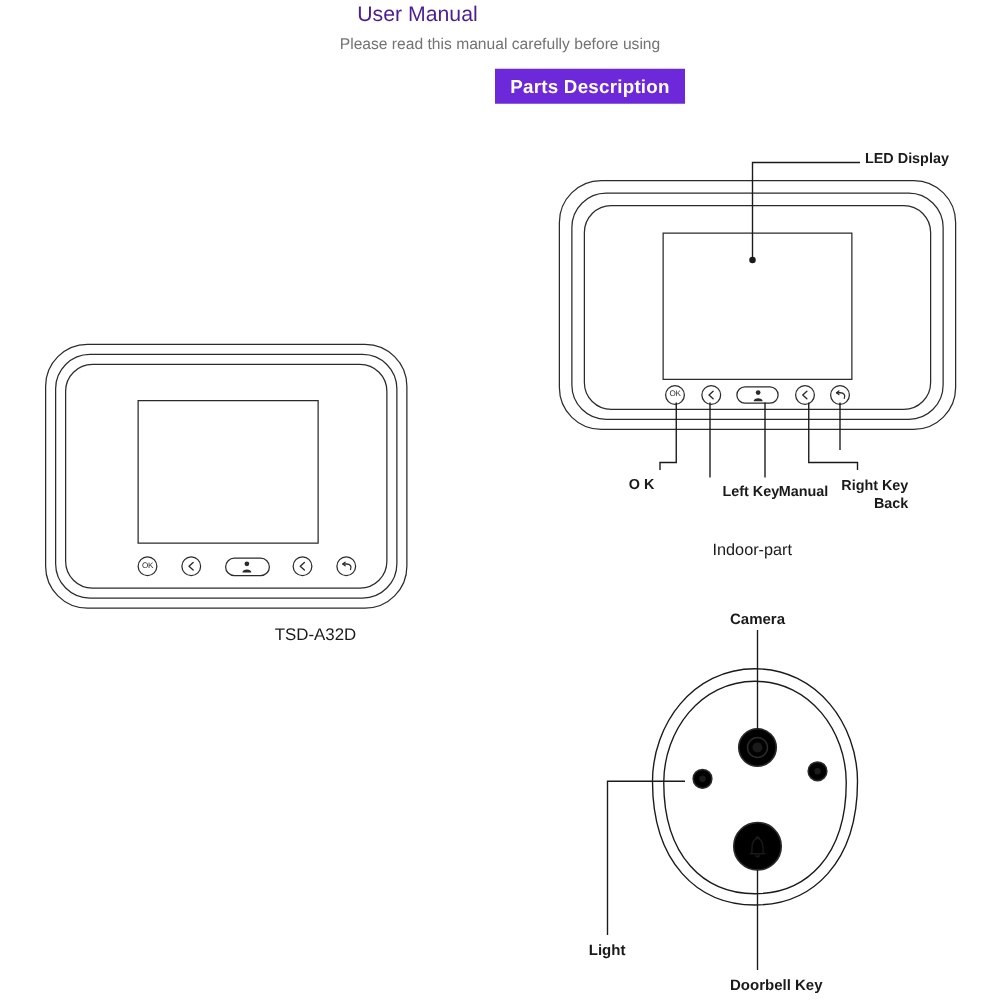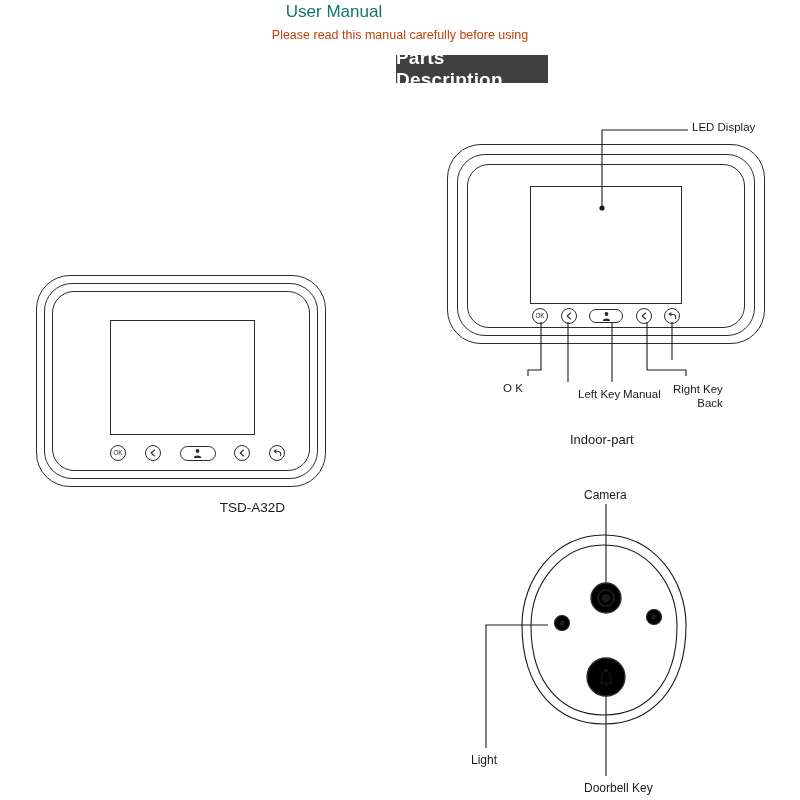--- a/index.html
+++ b/index.html
@@ -15,34 +15,34 @@
     color: #1a1a1a;
     overflow: hidden;
   }
   .abs { position: absolute; }
 
   
   #manual-title {
     left: 0; top: 2px; width: 668px;
     text-align: center;
     font-size: 17px;
-    color: #0f766e;
+    color: #4c1d95;
   }
   #manual-subtitle {
     left: 0; top: 28px; width: 800px;
     text-align: center;
     font-size: 12.5px;
-    color: #c2410c;
+    color: #737373;
   }
   #parts-badge {
     left: 396px; top: 55px;
     width: 152px; height: 28px;
-    background: #404040;
+    background: #6d28d9;
     color: #ffffff;
-    font-size: 19px;
+    font-size: 15px;
     font-weight: bold;
     display: flex;
     align-items: center;
     justify-content: center;
     letter-spacing: 0.2px;
   }
 
   
   #product-title {
     left: 55px; top: 160px;
@@ -118,21 +118,21 @@
   #right-device-inner { left: 467px; top: 164px; width: 278px; height: 164px; }
   #right-screen       { left: 530px; top: 186px; width: 152px; height: 118px; }
   #right-keys {
     left: 532px; top: 305px; width: 148px; height: 22px;
     display: flex; align-items: center; justify-content: space-between;
   }
   #right-keys .key { width: 16px; height: 16px; }
   #right-keys .key.pill { width: 34px; height: 14px; }
 
   
-  .callout-label { font-size: 11.5px; color: #1a1a1a; white-space: nowrap; }
+  .callout-label { font-size: 11.5px; color: #1a1a1a; white-space: nowrap; font-weight: bold; }
   #label-led { left: 692px; top: 121px; }
   #label-ok { left: 503px; top: 382px; }
   #label-left-key { left: 578px; top: 388px; }
   #label-answer { left: 623px; top: 388px; }
   #label-right-key { left: 673px; top: 382px; text-align: right; line-height: 14px; }
   #label-indoor { left: 570px; top: 432px; font-size: 13px; }
 
   
   #label-camera { left: 584px; top: 488px; font-size: 12px; }
   #label-light { left: 471px; top: 753px; font-size: 12px; }

